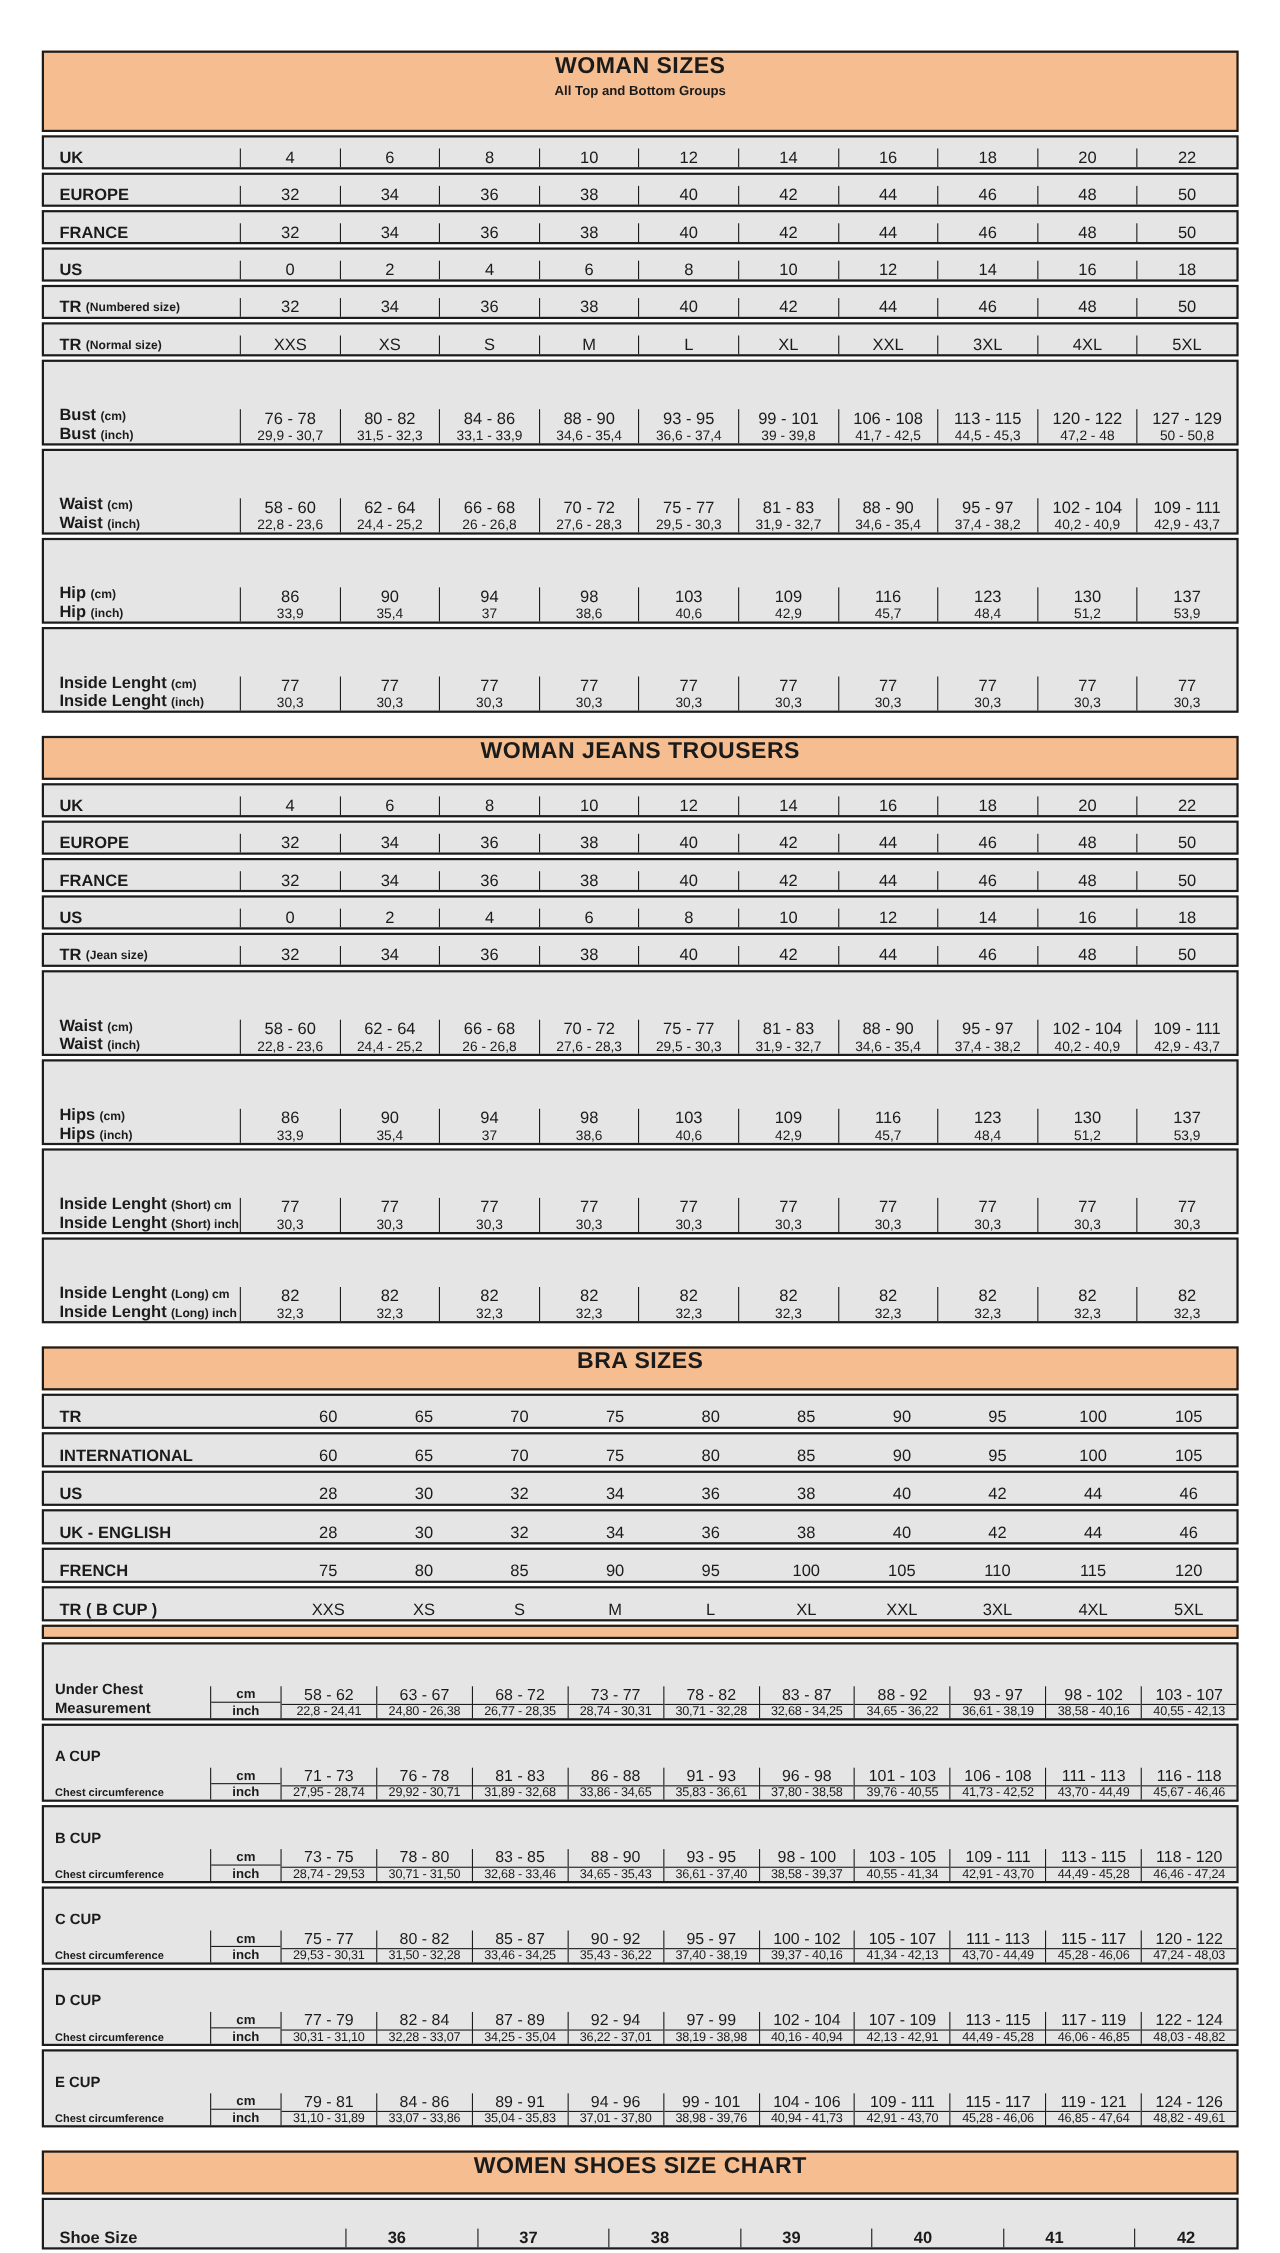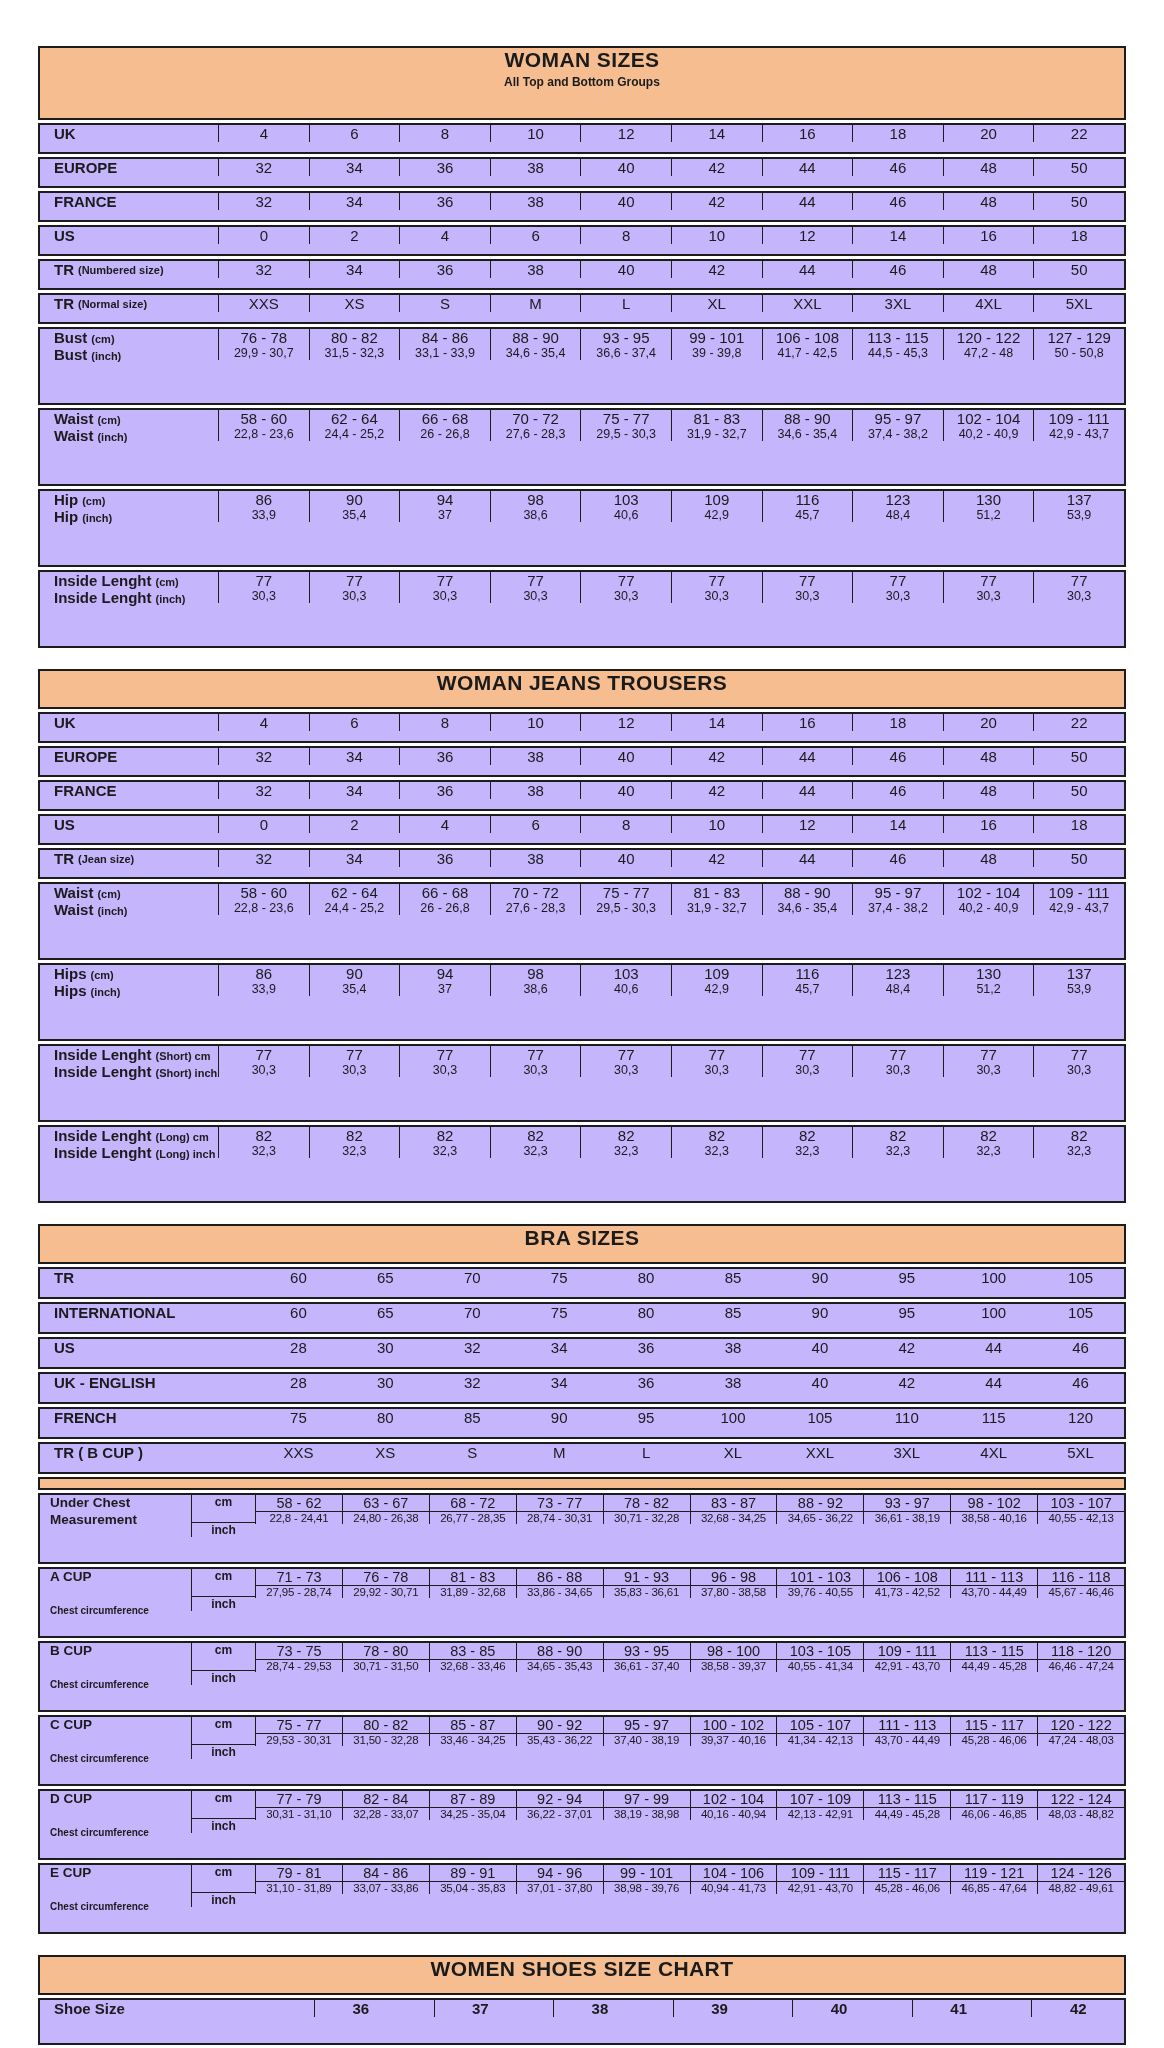--- a/index.html
+++ b/index.html
@@ -22,21 +22,21 @@
   .band{
     background:var(--band);border:2px solid var(--bd);
     display:flex;flex-direction:column;justify-content:flex-start;align-items:center;
   }
   .band-tall{height:74px;}
   .band-short{height:40px;}
   .band-title{font-weight:bold;font-size:21px;letter-spacing:.4px;}
   .band-subtitle{font-weight:bold;font-size:12px;margin-top:3px;}
 
   
-  .trow{border:2px solid var(--bd);margin-top:3px;background:#c4b5fd;display:flex;align-items:flex-start;}
+  .trow{border:2px solid var(--bd);margin-top:3px;background:#e5e5e5;display:flex;align-items:flex-end;}
   .single{height:31px;}
   .pair{height:78px;}
   .cell{display:flex;align-items:center;}
   .sep{border-left:1.6px solid var(--bd);}
 
   .label-cell{width:178px;padding-left:14px;}
   .lbl-main{font-weight:bold;font-size:15px;white-space:nowrap;}
   .lbl-note{font-weight:bold;font-size:11px;margin-left:4px;white-space:nowrap;}
   .vcell{flex:1;justify-content:center;font-size:15px;}
 
@@ -54,21 +54,21 @@
 
   
   .bra-divider{height:13px;background:var(--band);border:2px solid var(--bd);margin-top:3px;}
 
   
   .measure{height:71px;}
   .mlabel{width:151px;display:flex;flex-direction:column;justify-content:center;padding-left:10px;}
   .mlabel-main{font-weight:bold;font-size:13.5px;line-height:1.25;}
   .mlabel-sub{font-size:10px;margin-top:19px;font-weight:bold;}
   .mcol{display:flex;flex-direction:column;}
-  .unitcol{width:64px;flex:none;gap:13px;}
+  .unitcol{width:64px;flex:none;}
   .datacol{flex:1;}
   .mcell{flex:1;display:flex;align-items:center;justify-content:center;}
   .mbot{border-top:1.6px solid var(--bd);}
   .unit-lbl{font-weight:bold;font-size:12px;}
   .cmval{font-size:14.5px;}
   .inval{font-size:11.5px;letter-spacing:-.2px;}
 
   
   .shoe-row{height:47px;gap:27px;}
   .heel-row{height:48px;}

